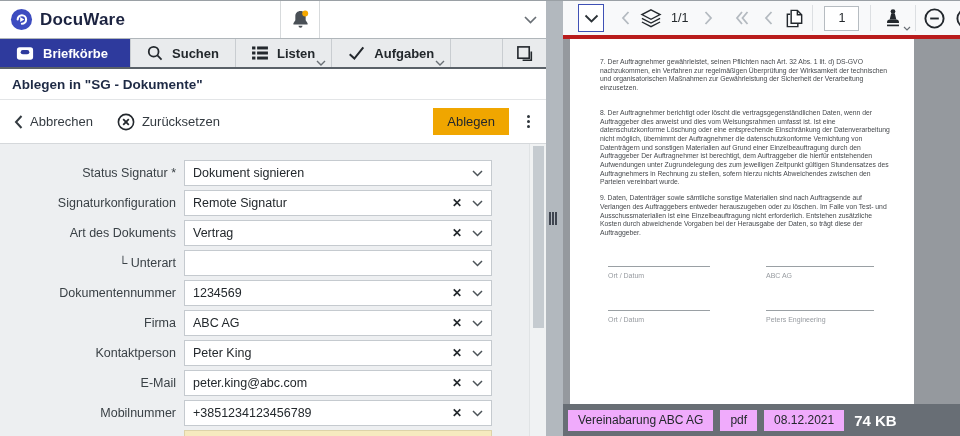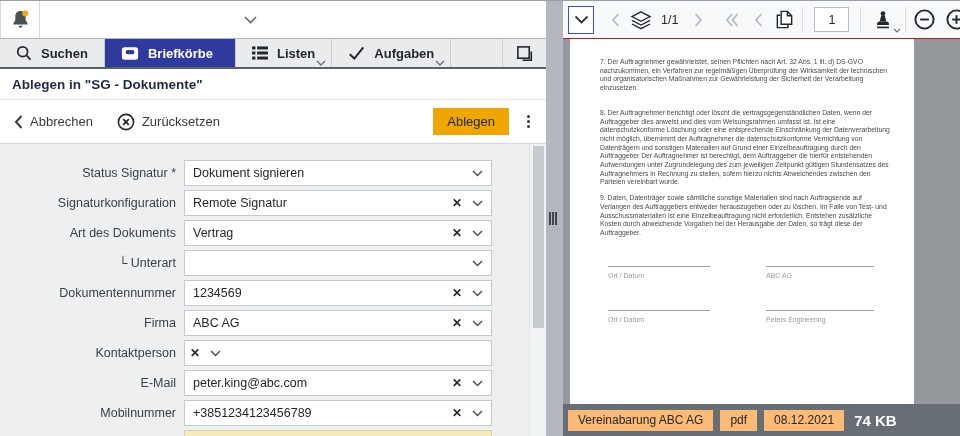--- a/index.html
+++ b/index.html
@@ -48,21 +48,21 @@
   .vscroll { width:17px; background:#f0f2f3; border-left:1px solid #e0e3e5; position:relative; flex-shrink:0; }
   .vscroll .thumb { position:absolute; left:3px; top:2px; width:11px; height:182px; background:#c5cbd0; }
 
   
   .divider { width:17px; background:#b2b8be; position:relative; flex-shrink:0; cursor:col-resize; }
   .grip { position:absolute; top:211px; left:3px; display:flex; gap:1px; }
   .grip i { width:2px; height:13px; background:#3f4550; }
 
   
   .right { flex:1; display:flex; flex-direction:column; background:#95999e; min-width:0; }
-  .vtoolbar { height:38px; background:#f8f9fa; border-bottom:1px solid #b91c1c; display:flex; align-items:center; padding:0 5px; flex-shrink:0; }
+  .vtoolbar { height:38px; background:#f8f9fa; border-bottom:4px solid #b91c1c; display:flex; align-items:center; padding:0 15px; flex-shrink:0; }
   .vbtn { height:28px; min-width:26px; display:flex; align-items:center; justify-content:center; background:none; border:none; cursor:pointer; position:relative; }
   .vbtn.focused { border:1px solid #3f51b5; background:#fff; width:30px; margin-right:8px; }
   .page-ind { font-size:12.5px; color:#23282c; margin:0 7px; }
   .vsep { width:1px; height:26px; background:#dcdfe2; margin:0 5px; flex-shrink:0; }
   .page-input { width:35px; height:25px; border:1px solid #b6bcc1; text-align:center; font-size:12.5px; color:#23282c; font-family:inherit; outline:none; margin:0 6px; }
   .stamp-caret { position:absolute; right:-1px; bottom:1px; }
 
   .vbody { flex:1; position:relative; overflow:hidden; }
   .page { position:absolute; left:7px; top:0; width:344px; height:100%; background:#fff; }
   .page-inner { padding:19px 26px 0 30px; }
@@ -71,69 +71,79 @@
   .doc.p8 { margin-bottom:7px; }
   .sigblock { margin-top:28px; }
   .sigrow { display:flex; margin-bottom:31px; }
   .sigcol { }
   .sigcol.l { margin-left:8px; width:102px; }
   .sigcol.r { margin-left:56px; width:108px; }
   .sigline { border-top:1px solid #9aa0a4; margin-bottom:5px; }
   .siglabel { font-size:7px; color:#979ba0; }
 
   .vstatus { height:32px; background:#686e75; display:flex; align-items:center; padding-left:5px; gap:7px; flex-shrink:0; }
-  .sbox { background:#fdba74; color:#23282c; font-size:12px; height:21px; line-height:21px; padding:0 10px; white-space:nowrap; }
+  .sbox { background:#f0abfc; color:#23282c; font-size:12px; height:21px; line-height:21px; padding:0 10px; white-space:nowrap; }
   .ssize { color:#fff; font-size:15px; font-weight:bold; margin-left:3px; }
 
   svg { display:block; }
 </style>
 </head>
 <body>
 
 <div class="app">
 
   <div class="left">
 
     <div class="header">
+      <div class="logo-area">
+        <span>
+          <svg width="23" height="23" viewBox="0 0 24 24">
+            <circle cx="12" cy="12" r="11" fill="#3d4cc0"></circle>
+            <path d="M8 12a4.4 4.4 0 1 1 4.4 4.4" fill="none" stroke="#fff" stroke-width="2.2" stroke-linecap="round"></path>
+            <path d="M10.6 9.4 L15 12 L10.6 14.6 Z" fill="#fff"></path>
+          </svg>
+        </span>
+        <span class="logo-text">DocuWare</span>
+      </div>
       <div class="bell-area">
         <span>
           <svg width="23" height="23" viewBox="0 0 24 24">
             <path d="M12 3.2c-3.2 0-5.4 2.3-5.4 5.4v4.2L4.6 16v1.1h14.8V16l-2-3.2V8.6c0-3.1-2.2-5.4-5.4-5.4z" fill="#4a5056"></path>
             <path d="M9.9 18.4a2.1 2.1 0 0 0 4.2 0z" fill="#4a5056"></path>
             <circle cx="16.9" cy="5.8" r="3.1" fill="#f5a800"></circle>
           </svg>
         </span>
       </div>
       <div class="user-area">
         <span>
           <svg width="13" height="8" viewBox="0 0 13 8">
               <polyline points="1,1 6.5,6.5 12,1" fill="none" stroke="#6a7076" stroke-width="1.7"></polyline>
             </svg>
         </span>
       </div>
     </div>
 
     <div class="tabs">
+      <div class="tab active">
+        <span>
+          <svg width="18" height="15" viewBox="0 0 20 16">
+            <rect x="1" y="1" width="18" height="14" rx="3" fill="#fff"></rect>
+            <rect x="5.2" y="4.2" width="9.6" height="4.6" rx="2.3" fill="#2e3a9d"></rect>
+          </svg>
+        </span>
+        <span>Briefkörbe</span>
+      </div>
       <div class="tab">
         <span>
           <svg width="16" height="16" viewBox="0 0 18 18">
             <circle cx="7.5" cy="7.5" r="5.5" fill="none" stroke="#23282d" stroke-width="2"></circle>
             <line x1="11.7" y1="11.7" x2="16.4" y2="16.4" stroke="#23282d" stroke-width="2"></line>
           </svg>
         </span>
         <span>Suchen</span>
-      </div>
-      <div class="tab active">
-        <span>
-          <svg width="18" height="15" viewBox="0 0 20 16">
-            <rect x="1" y="1" width="18" height="14" rx="3" fill="#fff"></rect>
-            <rect x="5.2" y="4.2" width="9.6" height="4.6" rx="2.3" fill="#2e3a9d"></rect>
-          </svg>
-        </span>
-        <span>Briefkörbe</span>
       </div>
       <div class="tab">
         <span>
           <svg width="16" height="14" viewBox="0 0 17 15">
             <rect x="0" y="0.5" width="3.6" height="3.2" fill="#23282d"></rect>
               <rect x="5.4" y="0.5" width="11.6" height="3.2" fill="#23282d"></rect>
             <rect x="0" y="5.9" width="3.6" height="3.2" fill="#23282d"></rect>
               <rect x="5.4" y="5.9" width="11.6" height="3.2" fill="#23282d"></rect>
             <rect x="0" y="11.3" width="3.6" height="3.2" fill="#23282d"></rect>
               <rect x="5.4" y="11.3" width="11.6" height="3.2" fill="#23282d"></rect>
@@ -275,20 +285,21 @@
                 <svg width="11" height="7" viewBox="0 0 11 7">
                   <polyline points="1,1 5.5,5.5 10,1" fill="none" stroke="#4c5358" stroke-width="1.5"></polyline>
                 </svg>
               </span>
           </div>
         </div>
 
         <div class="row">
           <span class="flabel">Kontaktperson</span>
           <div class="fieldbox">
+            <input value="Peter King" style="">
             <span class="clear-x">✕</span>
             <span class="chevbox">
                 <svg width="11" height="7" viewBox="0 0 11 7">
                   <polyline points="1,1 5.5,5.5 10,1" fill="none" stroke="#4c5358" stroke-width="1.5"></polyline>
                 </svg>
               </span>
           </div>
         </div>
 
         <div class="row">

